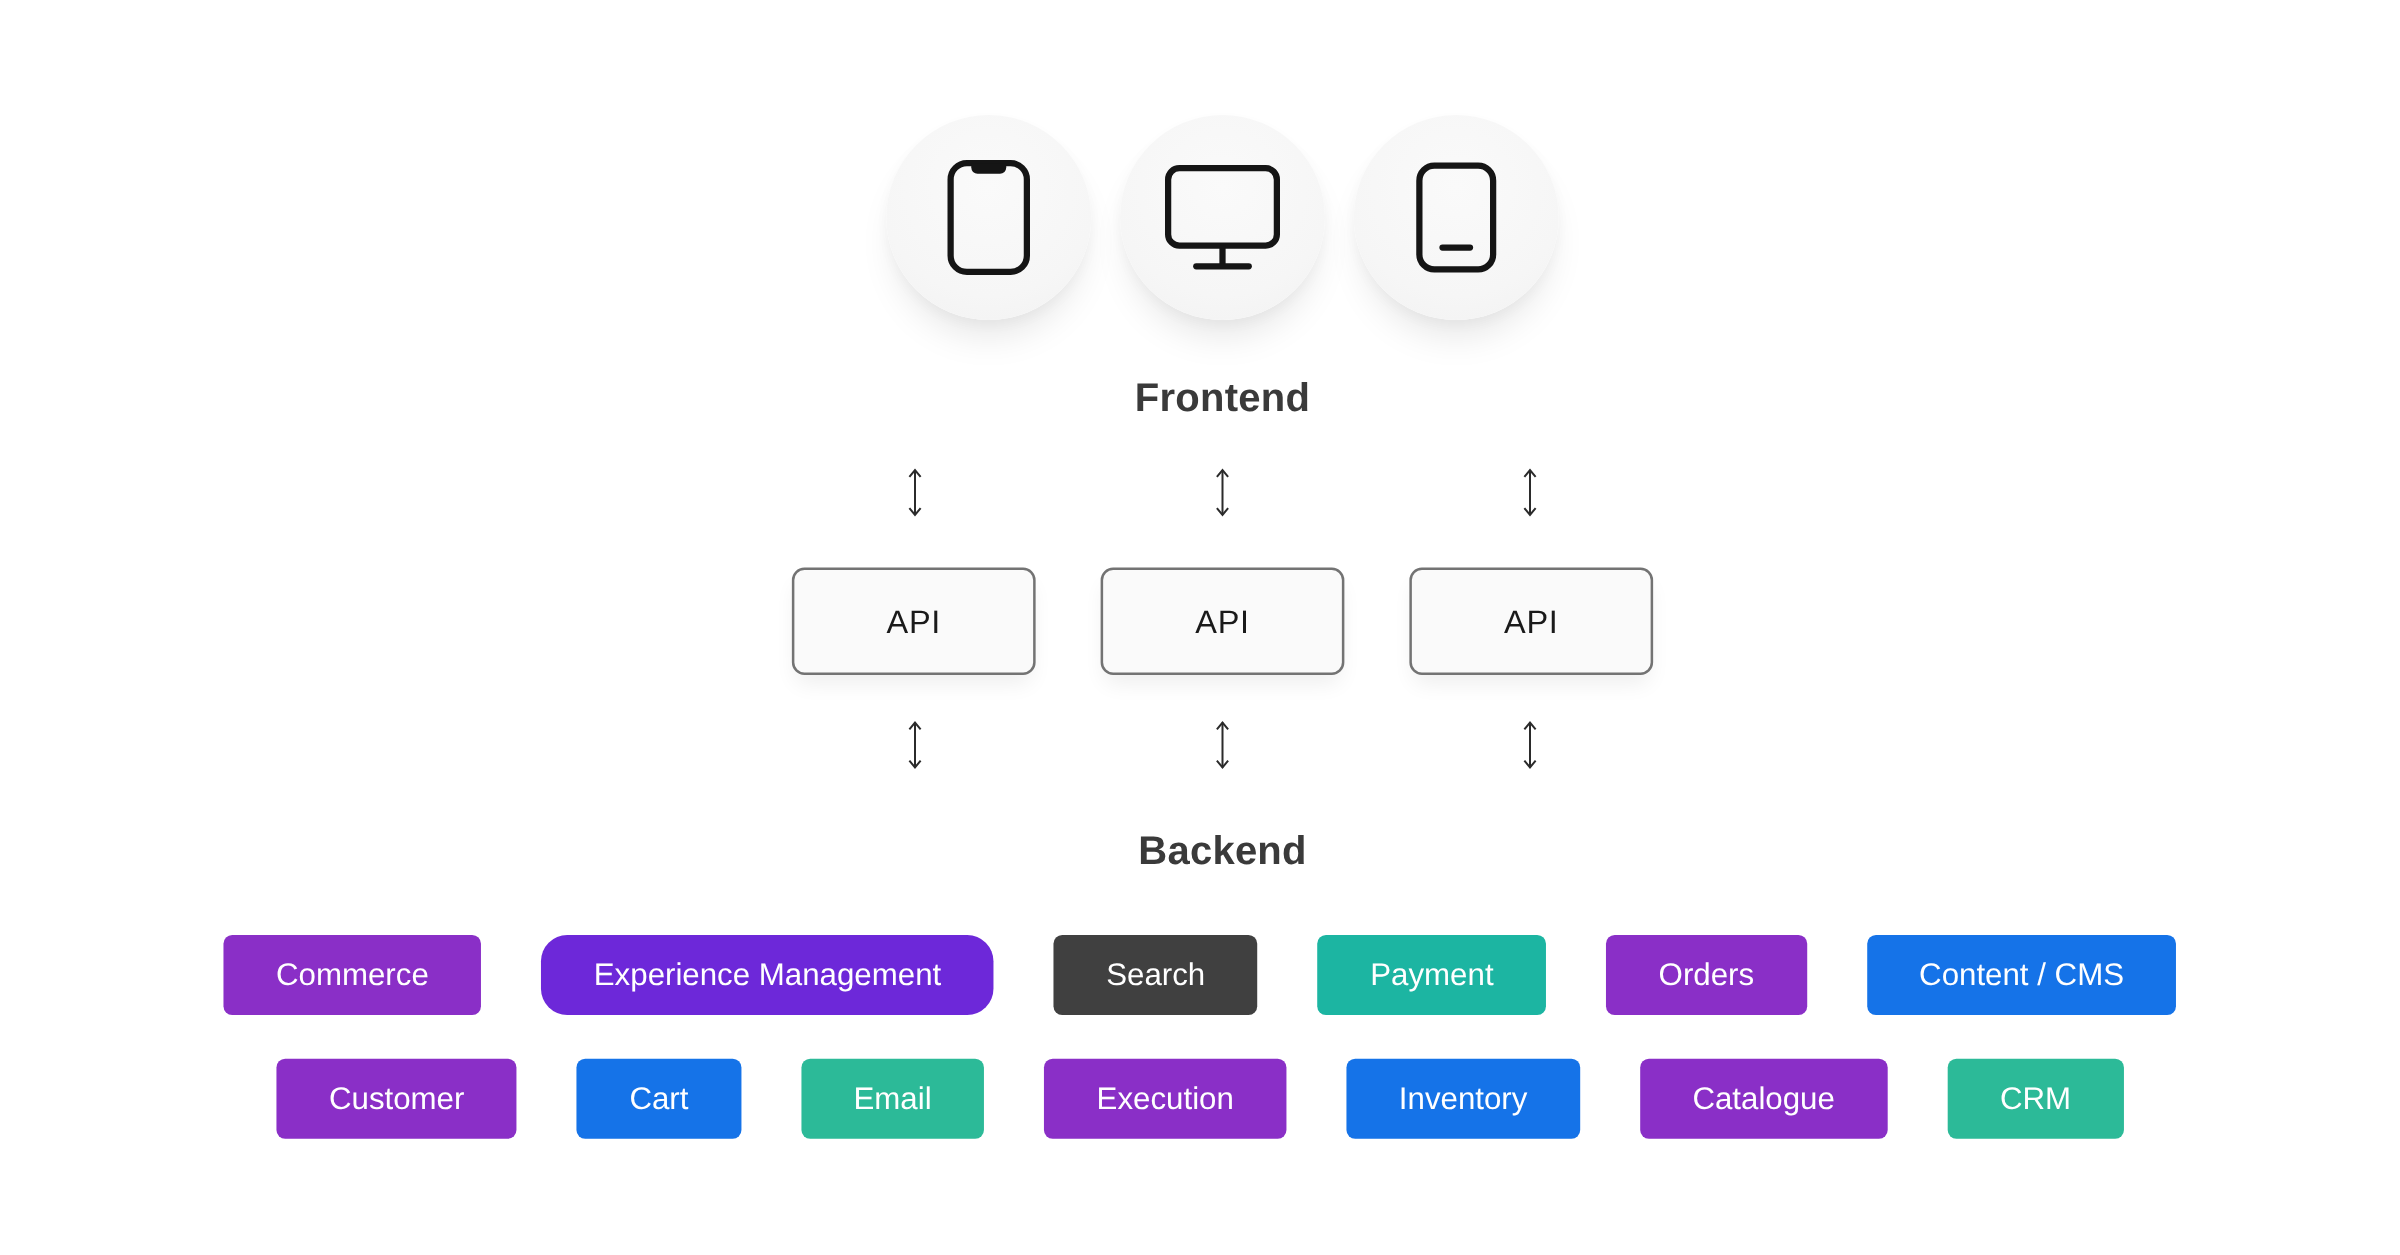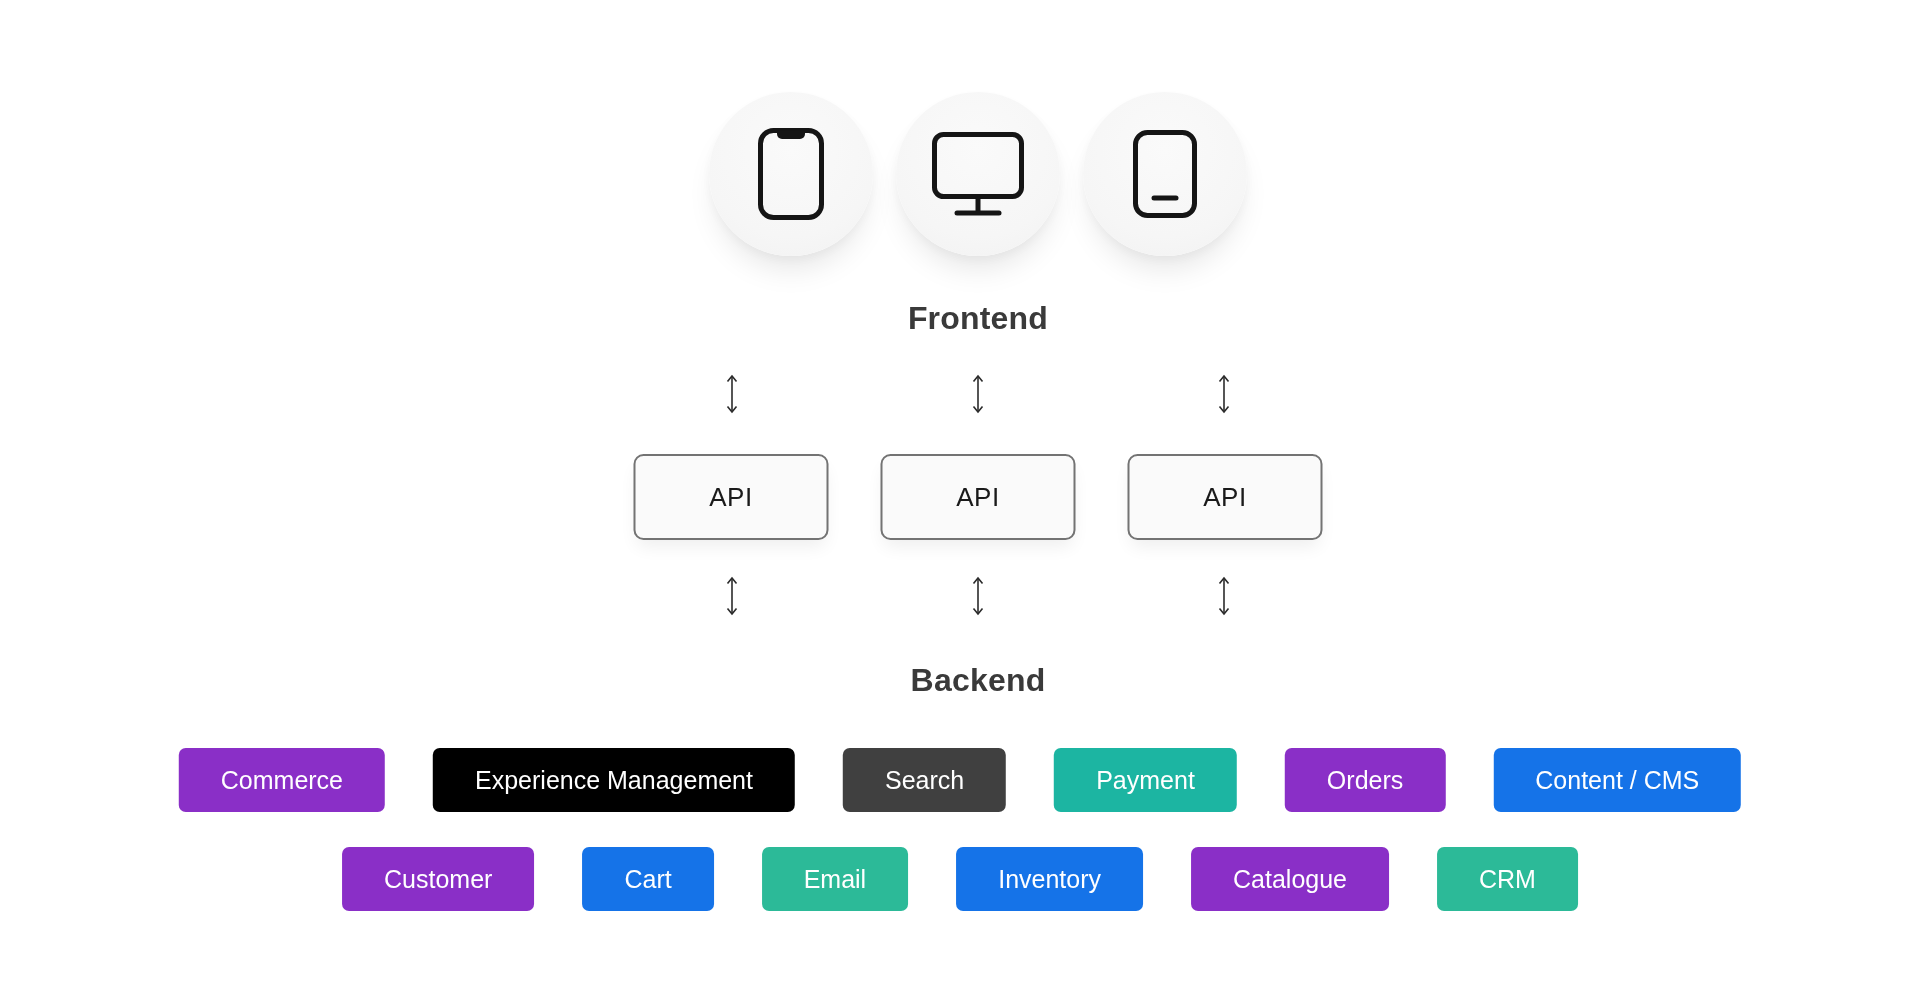--- a/index.html
+++ b/index.html
@@ -168,39 +168,40 @@
       </svg>
     </span>
   </div>
 
   <div class="tier-label backend-label offset18">Backend</div>
 
   <div class="center-row offset0 services-row services-row-1">
 
       <div class="service-badge" style="background-color: rgb(138, 47, 199);">Commerce</div>
 
-      <div class="service-badge" style="background-color: #000000;">Experience Management</div>
+      <div class="service-badge" style="background-color: #6d28d9; border-radius: 21px;">Experience Management</div>
 
       <div class="service-badge" style="background-color: #404040; text-align: right;">Search</div>
 
       <div class="service-badge" style="background-color: rgb(28, 181, 162);">Payment</div>
 
       <div class="service-badge" style="background-color: rgb(138, 47, 199);">Orders</div>
 
       <div class="service-badge" style="background-color: rgb(21, 115, 232);">Content / CMS</div>
     </div>
 
   <div class="center-row offset0 services-row services-row-2">
 
       <div class="service-badge" style="background-color: rgb(138, 47, 199);">Customer</div>
 
       <div class="service-badge" style="background-color: rgb(21, 115, 232);">Cart</div>
 
       <div class="service-badge" style="background-color: rgb(44, 186, 152);">Email</div>
 
+      <div class="service-badge" style="background-color: rgb(138, 47, 199);">Execution</div>
 
       <div class="service-badge" style="background-color: rgb(21, 115, 232);">Inventory</div>
 
       <div class="service-badge" style="background-color: rgb(138, 47, 199);">Catalogue</div>
 
       <div class="service-badge" style="background-color: rgb(44, 186, 152);">CRM</div>
     </div>
 
 </div>
 

